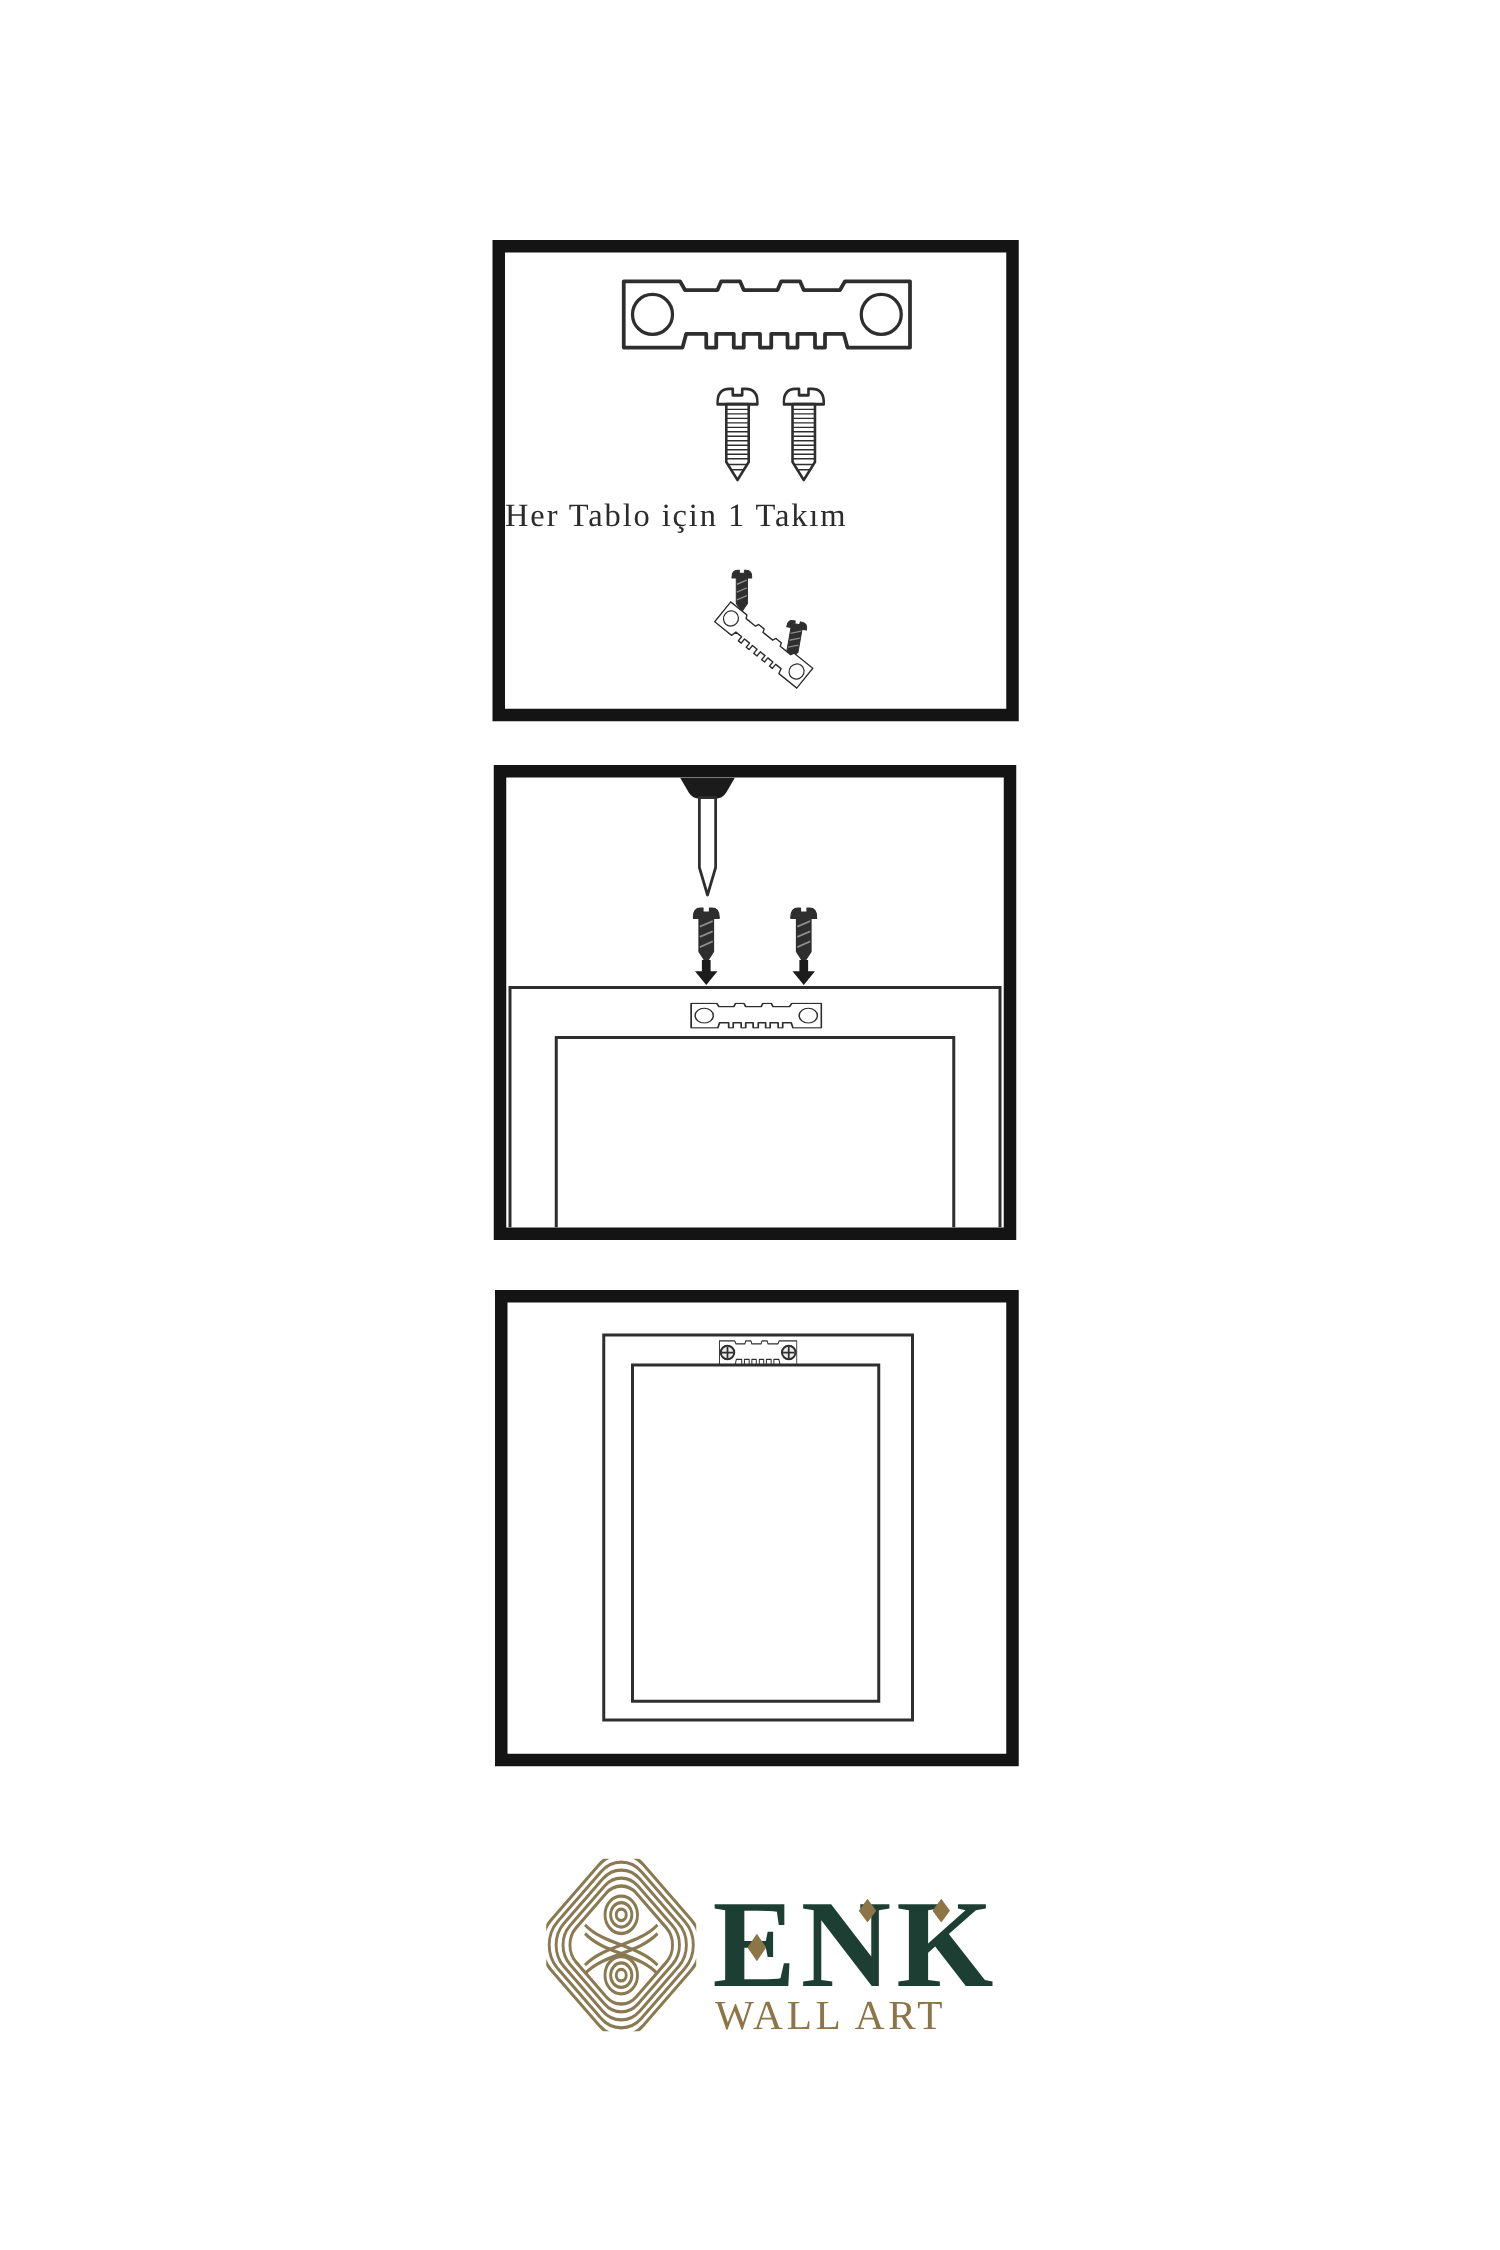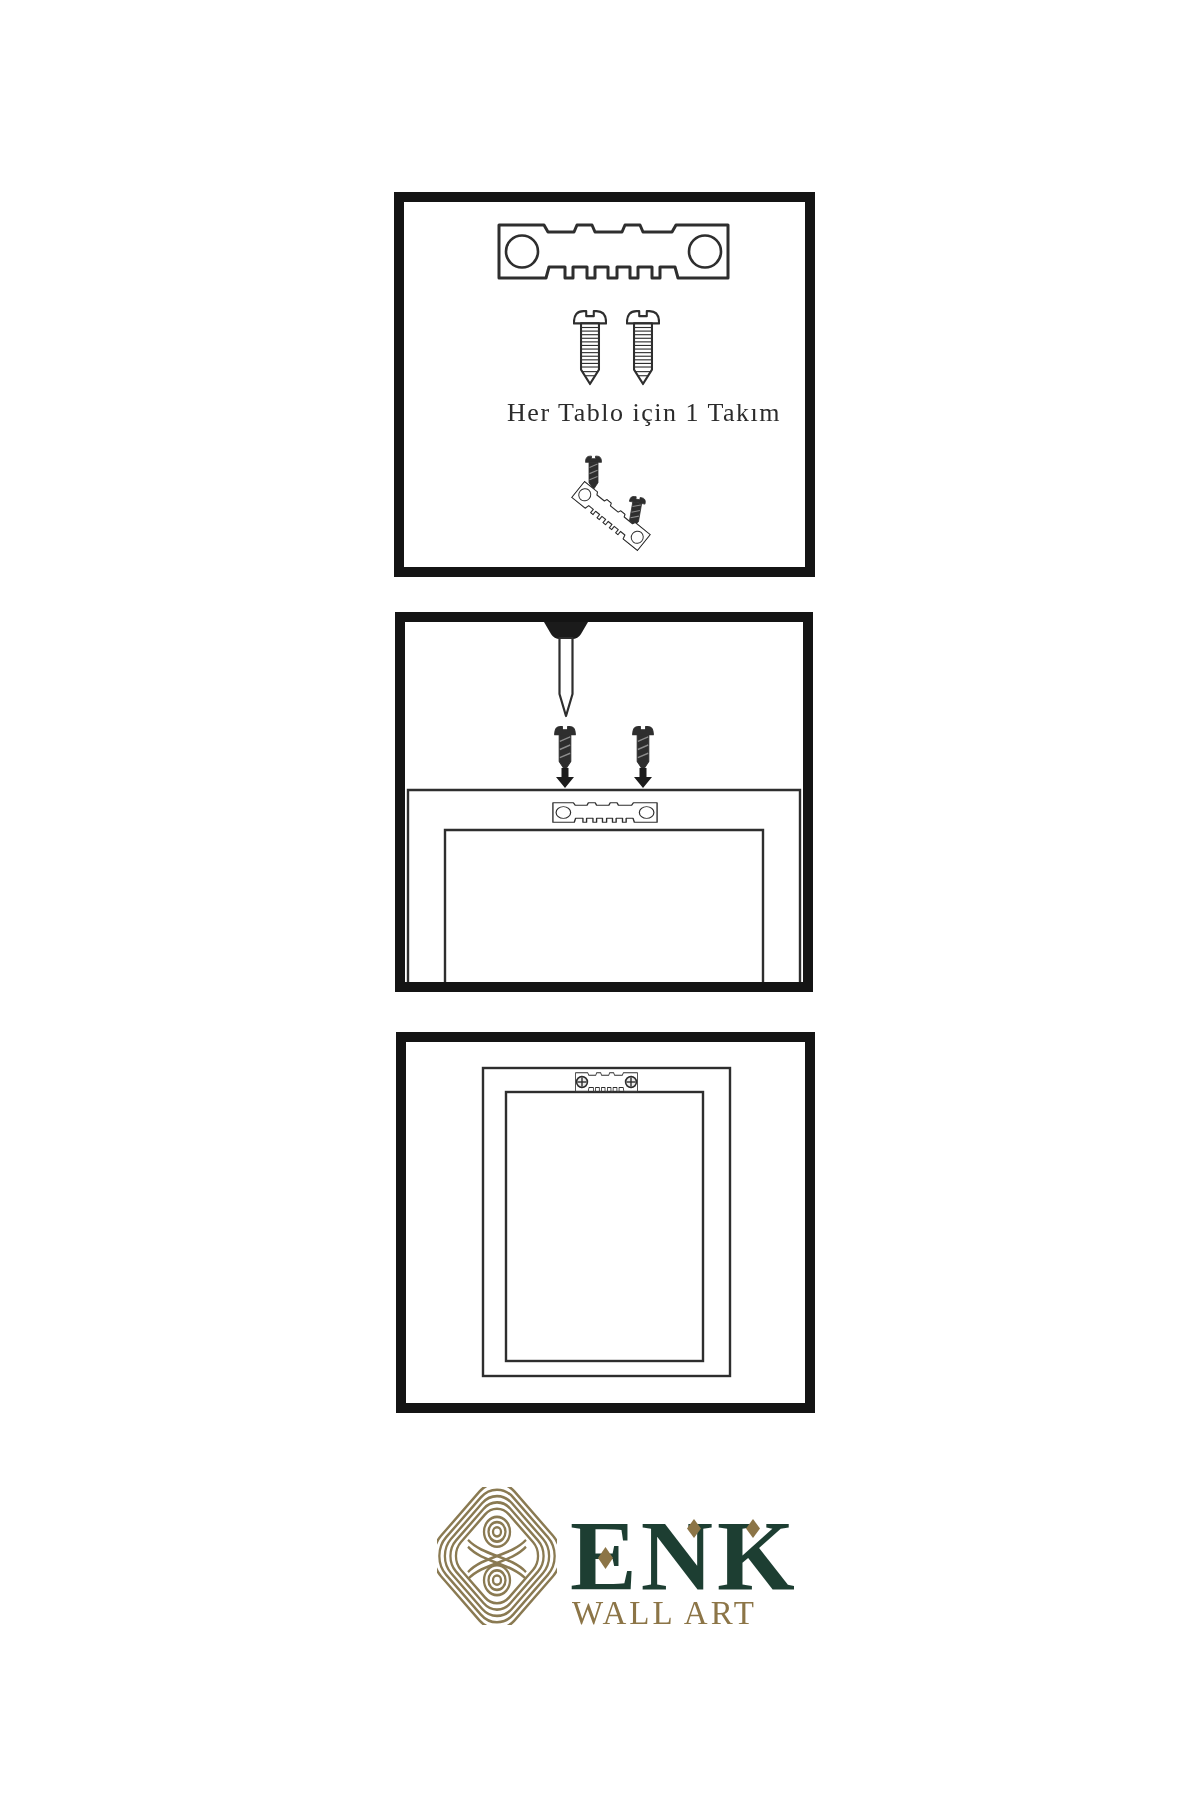--- a/index.html
+++ b/index.html
@@ -8,21 +8,21 @@
     font-family:"Liberation Serif", serif;overflow:hidden;
   }
   .panel{
     position:absolute;background:#ffffff;border:10px solid #141414;box-sizing:border-box;
   }
   .panel svg{display:block;}
   #panel1{left:394px;top:192px;width:421px;height:385px;}
   #panel2{left:395px;top:612px;width:418px;height:380px;}
   #panel3{left:396px;top:1032px;width:419px;height:381px;}
   #caption1{
-    position:absolute;left:380px;top:398px;width:401px;text-align:right;
+    position:absolute;left:404px;top:398px;width:401px;text-align:left;
     font-family:"Liberation Serif", serif;font-size:26px;font-weight:400;
     letter-spacing:1.5px;color:#2b2b2b;
   }
   
   #logo-knot{position:absolute;left:437px;top:1487px;}
   #brand-name{
     position:absolute;left:570px;top:1506px;line-height:1;
     font-family:"Liberation Serif", serif;font-weight:700;font-size:100px;
     letter-spacing:4px;color:#1d3e32;
   }

